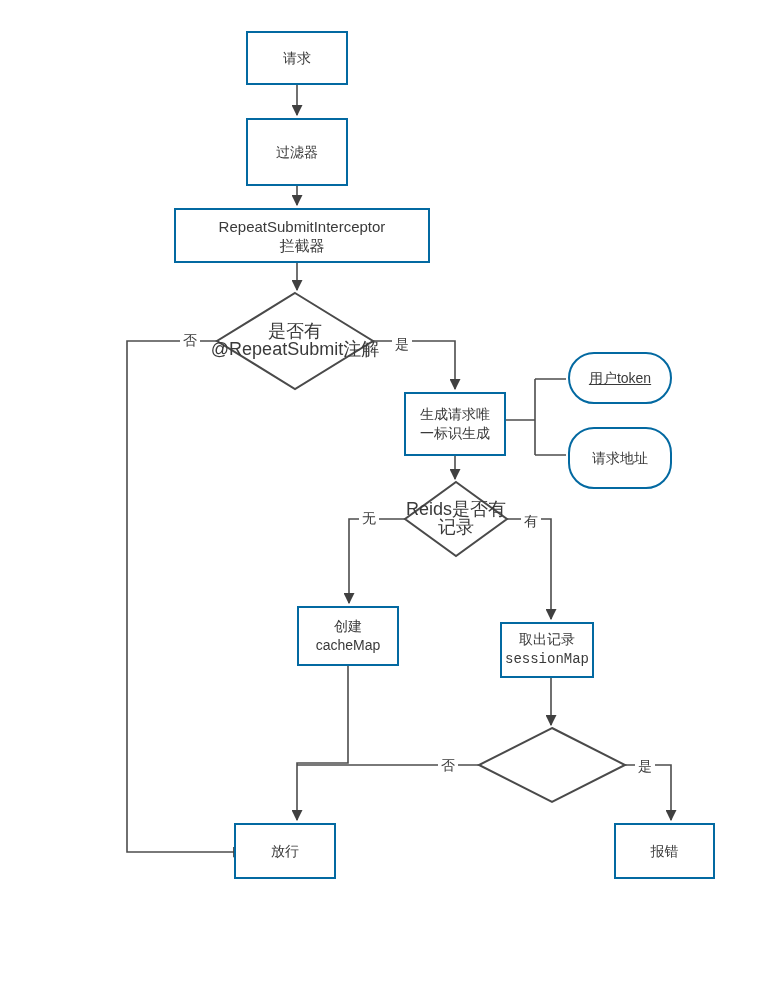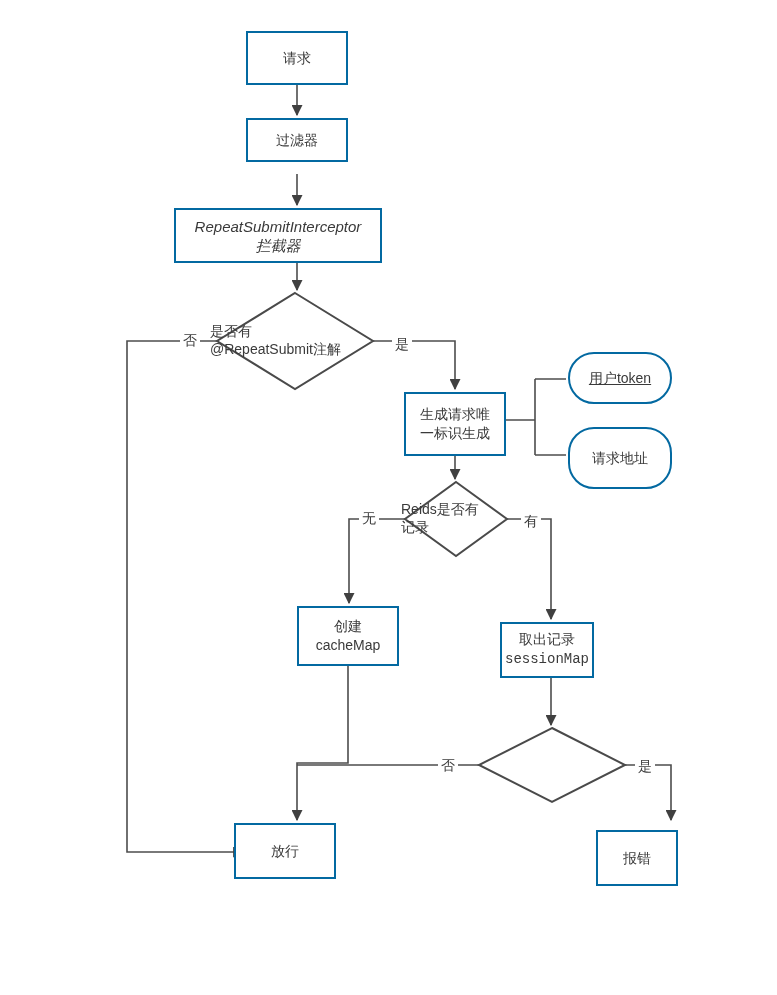--- a/index.html
+++ b/index.html
@@ -20,21 +20,21 @@
     text-align:center;
     border:2px solid #0369a1;
     background:#ffffff;
     box-sizing:border-box;
     font-size:14px;line-height:19px;
     white-space:pre-line;
   }
   .stadium{border-radius:26px;}
   .dlabel{
     position:absolute;transform:translate(-50%,-50%);
-    text-align:left;font-size:14px;line-height:18px;
+    text-align:center;font-size:18px;line-height:18px;
     white-space:pre-line;pointer-events:none;
   }
   .elabel{
     position:absolute;transform:translate(-50%,-50%);
     font-size:14px;line-height:16px;
     background:#ffffff;padding:0 3px;
   }
 </style>
 </head>
 <body>
@@ -62,41 +62,41 @@
     <path class="edge" d="M551 678 V725" marker-end="url(#arrow)"></path>
     <path class="edge" d="M625 765 H671 V820" marker-end="url(#arrow)"></path>
 
     <polygon class="diamond" points="295,293 373,341 295,389 217,341"></polygon>
     <polygon class="diamond" points="456,482 507,519 456,556 405,519"></polygon>
     <polygon class="diamond" points="552,728 625,765 552,802 479,765"></polygon>
   </svg>
 
   <div class="node" style="left:246px;top:31px;width:102px;height:54px;">请求</div>
 
-  <div class="node" style="left:246px;top:118px;width:102px;height:44px;">过滤器</div>
+  <div class="node" style="left:246px;top:118px;width:102px;height:68px;">过滤器</div>
 
-  <div class="node" style="left:174px;top:208px;width:208px;height:55px;font-size:15px;font-style:italic;">RepeatSubmitInterceptor
+  <div class="node" style="left:174px;top:208px;width:256px;height:55px;font-size:15px;">RepeatSubmitInterceptor
 拦截器</div>
 
   <div class="node" style="left:404px;top:392px;width:102px;height:64px;">生成请求唯
 一标识生成</div>
 
   <div class="node stadium" style="left:568px;top:352px;width:104px;height:52px;text-decoration:underline;">用户token</div>
 
   <div class="node stadium" style="left:568px;top:427px;width:104px;height:62px;">请求地址</div>
 
   <div class="node" style="left:297px;top:606px;width:102px;height:60px;">创建
 cacheMap</div>
 
   <div class="node" style="left:500px;top:622px;width:94px;height:56px;font-family:Liberation Mono, monospace;">取出记录
 sessionMap</div>
 
   <div class="node" style="left:234px;top:823px;width:102px;height:56px;">放行</div>
 
-  <div class="node" style="left:596px;top:823px;width:82px;height:56px;margin-top:7px;">报错</div>
+  <div class="node" style="left:614px;top:823px;width:101px;height:56px;">报错</div>
 
   <div class="dlabel" style="left:295px;top:340px;width:170px;">是否有
 @RepeatSubmit注解</div>
 
   <div class="dlabel" style="left:456px;top:518px;width:110px;">Reids是否有
 记录</div>
 
 
   <span class="elabel" style="left:190px;top:340px;">否</span>
 

